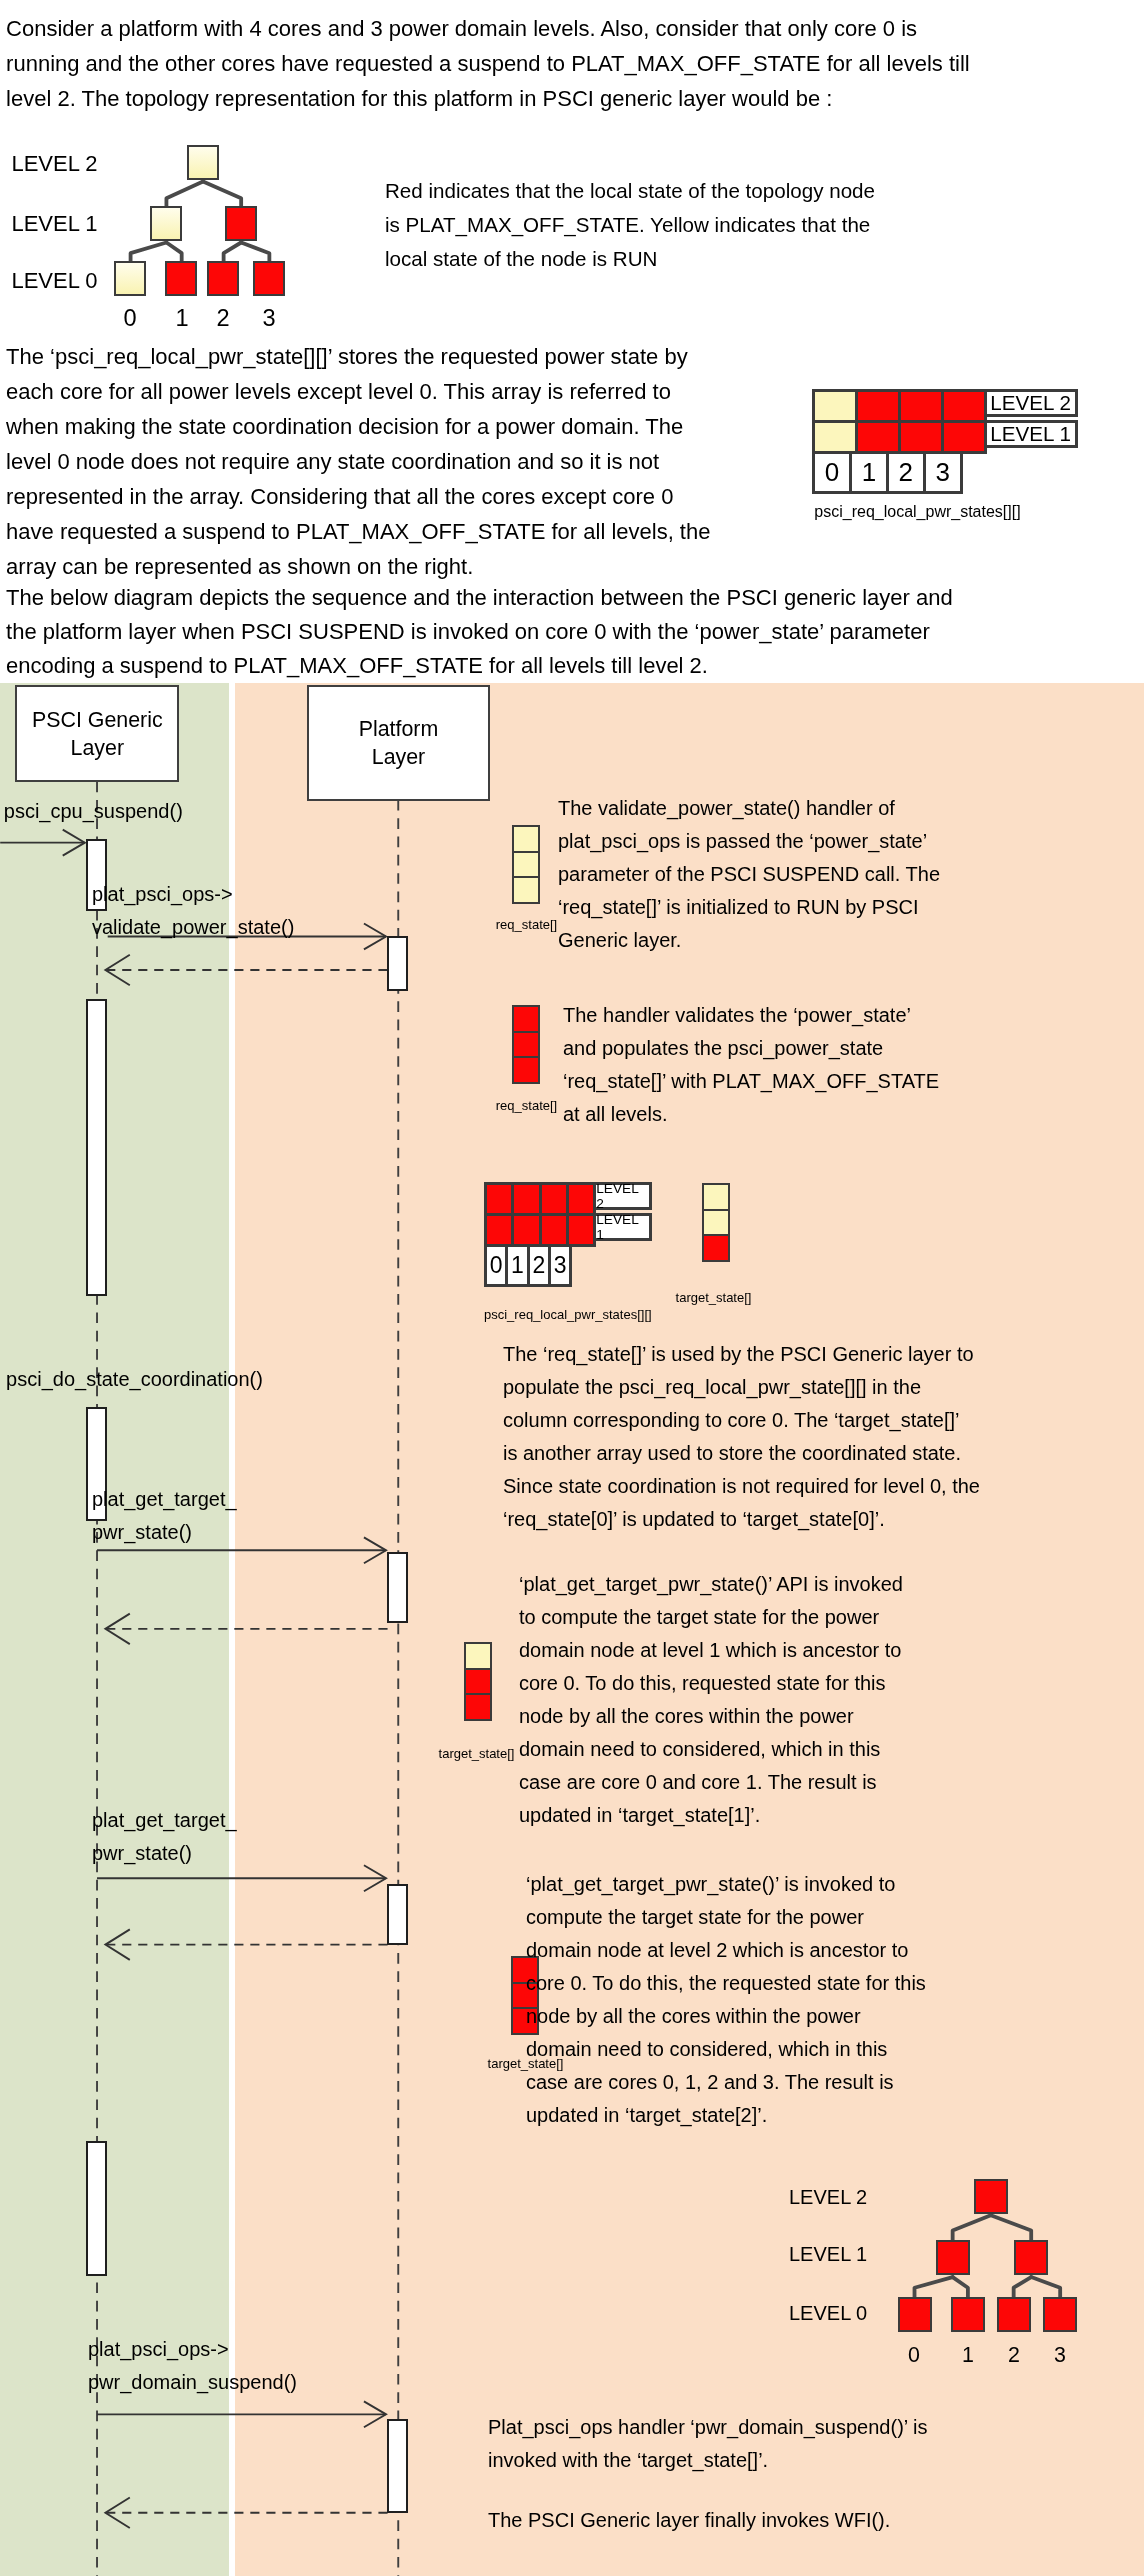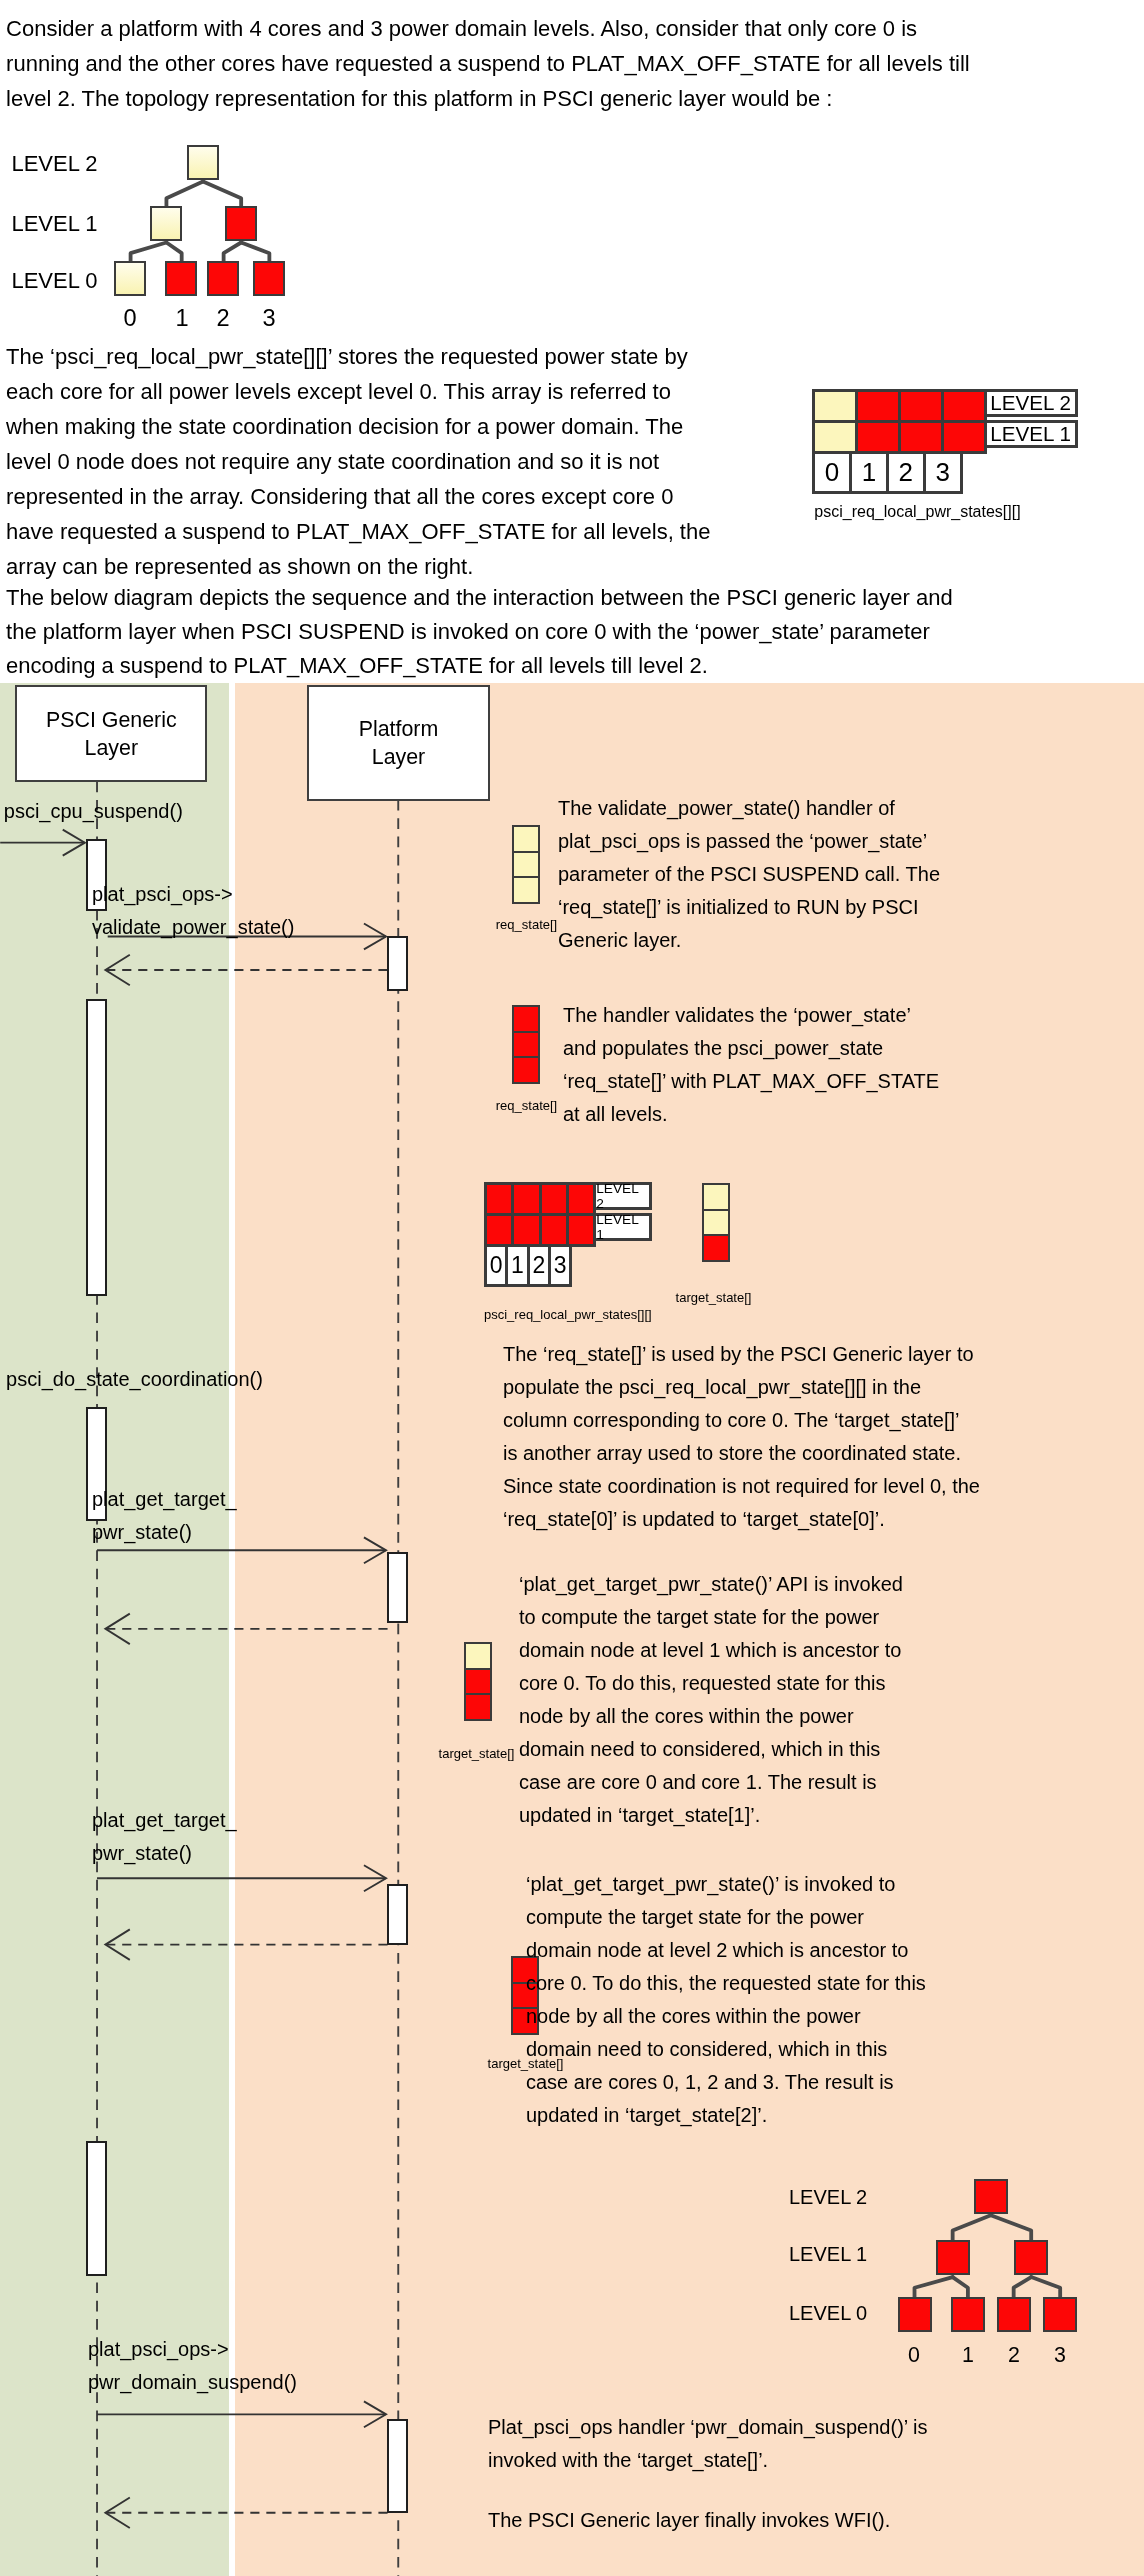--- a/index.html
+++ b/index.html
@@ -101,20 +101,23 @@
       <path d="M170 1252 L138 1272 L170 1292"></path>
       <path d="M170 2116 L138 2136 L170 2156"></path>
       <path d="M170 2530 L138 2550 L170 2570"></path>
       <path d="M170 3275 L138 3295 L170 3315"></path>
     </g>
   </svg>
 
   <div class="txt para" style="left:6.1px;top:10.7px;">Consider a platform with 4 cores and 3 power domain levels. Also, consider that only core 0 is
 running and the other cores have requested a suspend to PLAT_MAX_OFF_STATE for all levels till
 level 2. The topology representation for this platform in PSCI generic layer would be :</div>
+  <div class="txt legend" style="left:385px;top:174px;">Red indicates that the local state of the topology node
+is PLAT_MAX_OFF_STATE. Yellow indicates that the
+local state of the node is RUN</div>
   <div class="txt para" style="left:6.1px;top:339px;">The ‘psci_req_local_pwr_state[][]’ stores the requested power state by
 each core for all power levels except level 0. This array is referred to
 when making the state coordination decision for a power domain. The
 level 0 node does not require any state coordination and so it is not
 represented in the array. Considering that all the cores except core 0
 have requested a suspend to PLAT_MAX_OFF_STATE for all levels, the
 array can be represented as shown on the right.</div>
   <div class="txt para" style="left:6.1px;top:581px;line-height:34px;">The below diagram depicts the sequence and the interaction between the PSCI generic layer and
 the platform layer when PSCI SUSPEND is invoked on core 0 with the ‘power_state’ parameter
 encoding a suspend to PLAT_MAX_OFF_STATE for all levels till level 2.</div>
@@ -155,21 +158,21 @@
     </div>
     <div class="grow">
       <div class="ncell">0</div>
       <div class="ncell">1</div>
       <div class="ncell">2</div>
       <div class="ncell">3</div>
     </div>
     <div class="gcaption">psci_req_local_pwr_states[][]</div>
   </div>
 
-  <div class="actor" style="left:15.3px;top:685px;width:192px;height:97px;">PSCI Generic
+  <div class="actor" style="left:15.3px;top:685px;width:164px;height:97px;">PSCI Generic
 Layer</div>
   <div class="actor" style="left:307px;top:685px;width:183px;height:116px;">Platform
 Layer</div>
 
   <div class="act" style="left:86px;top:839px;height:72px;"></div>
   <div class="act" style="left:86px;top:999px;height:297px;"></div>
   <div class="act" style="left:86px;top:1407px;height:114px;"></div>
   <div class="act" style="left:86px;top:2141px;height:135px;"></div>
   <div class="act" style="left:387px;top:936px;height:55px;"></div>
   <div class="act" style="left:387px;top:1552px;height:71px;"></div>

